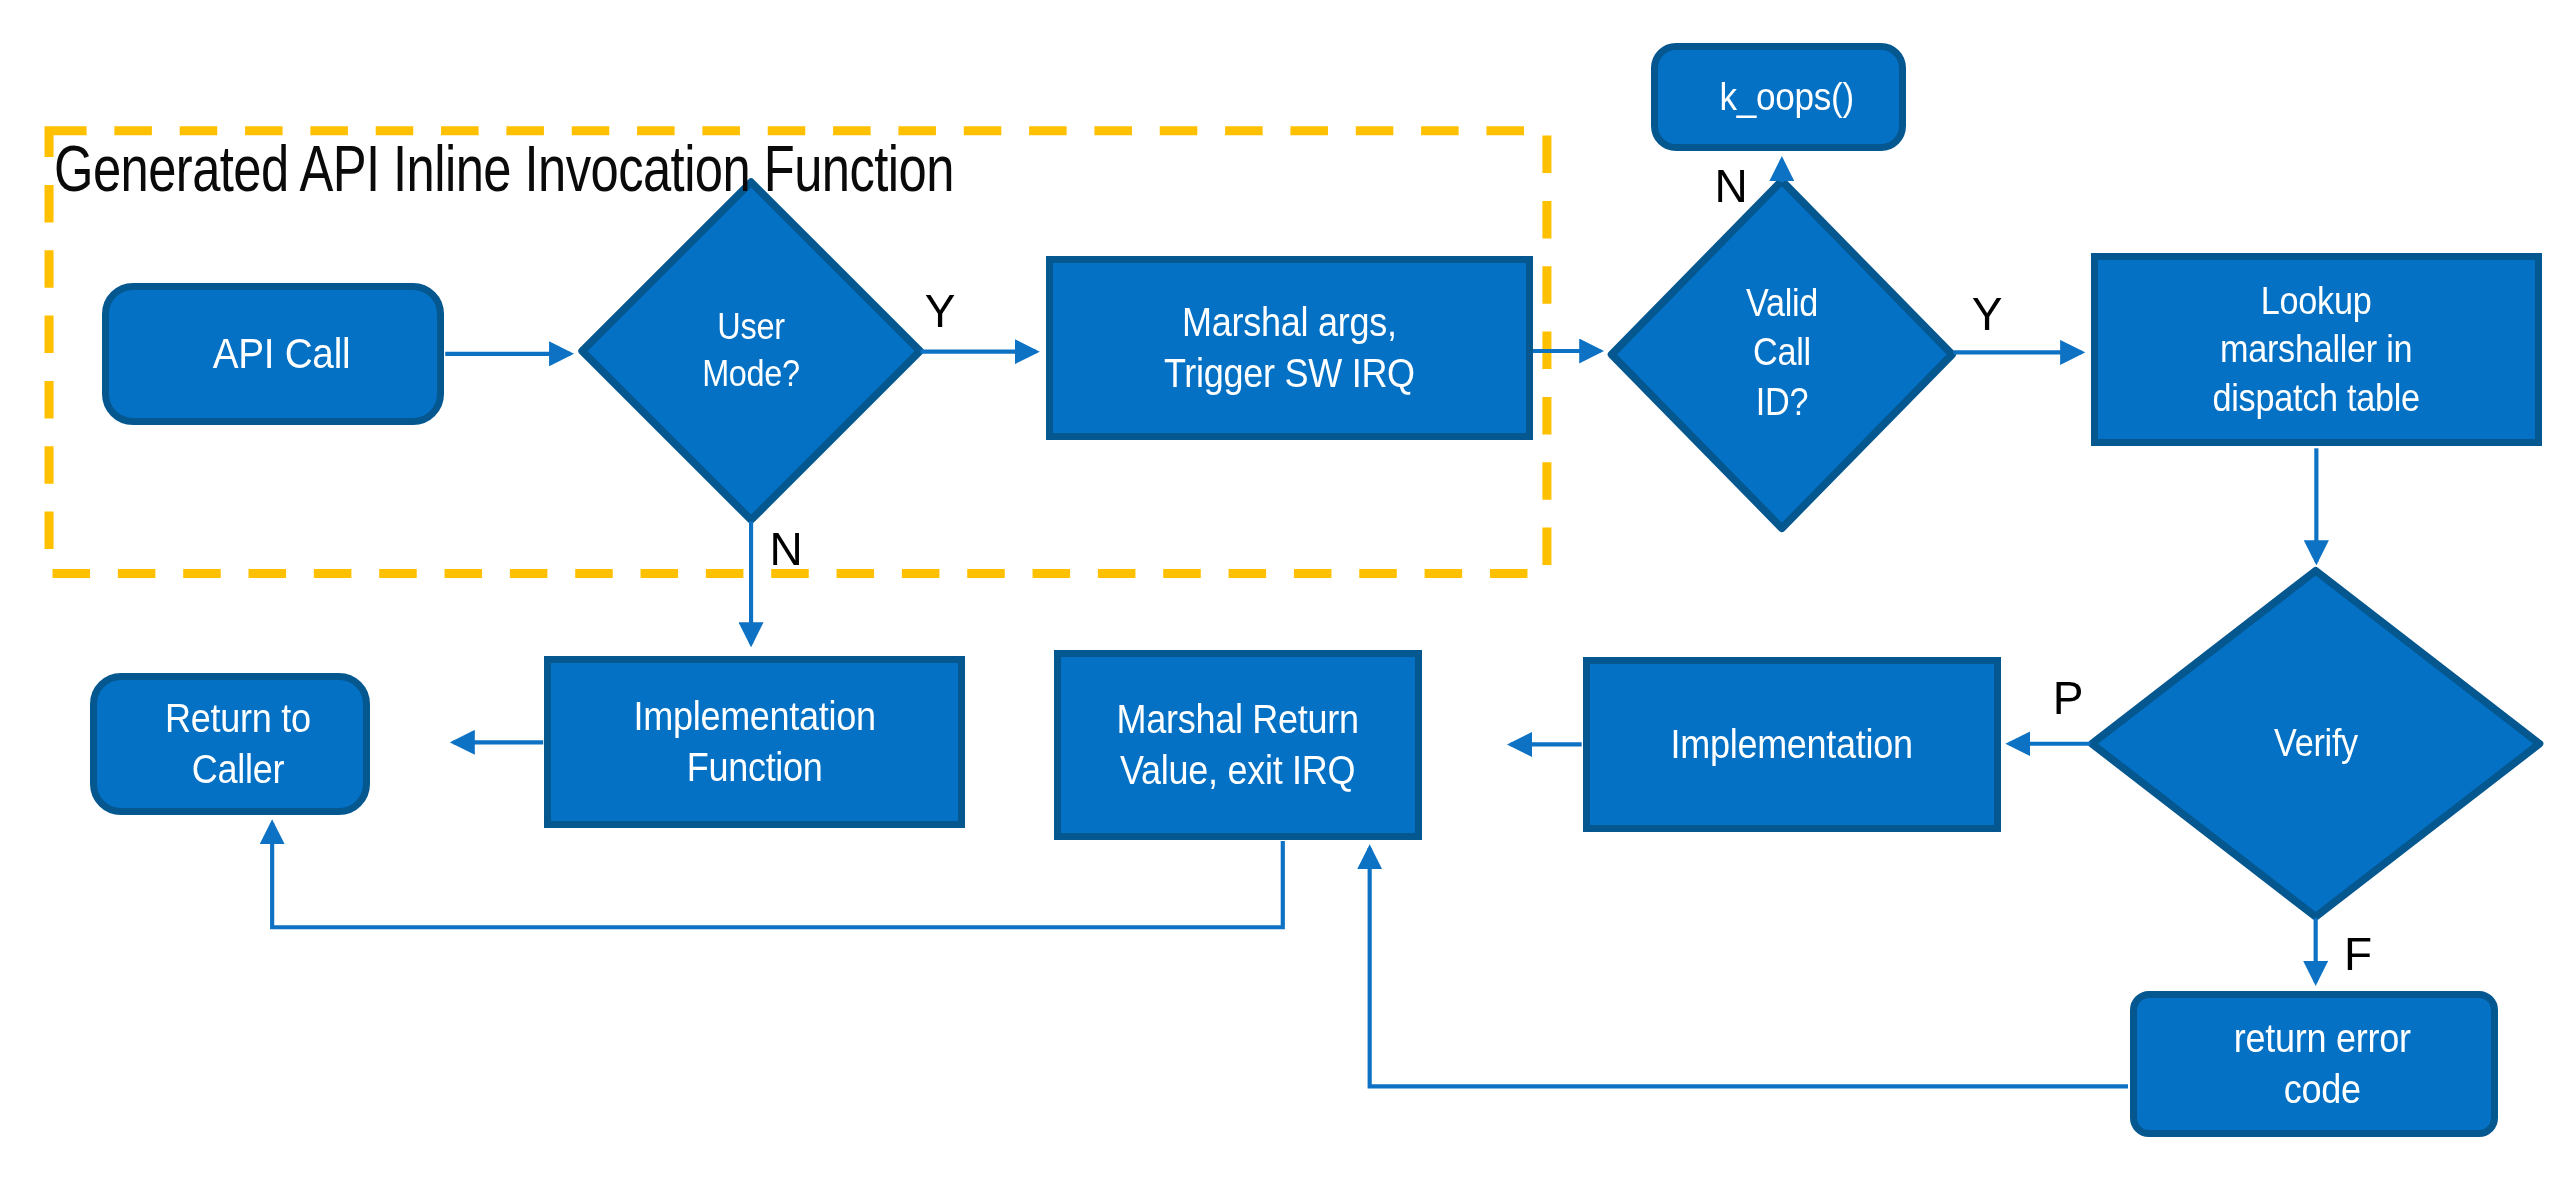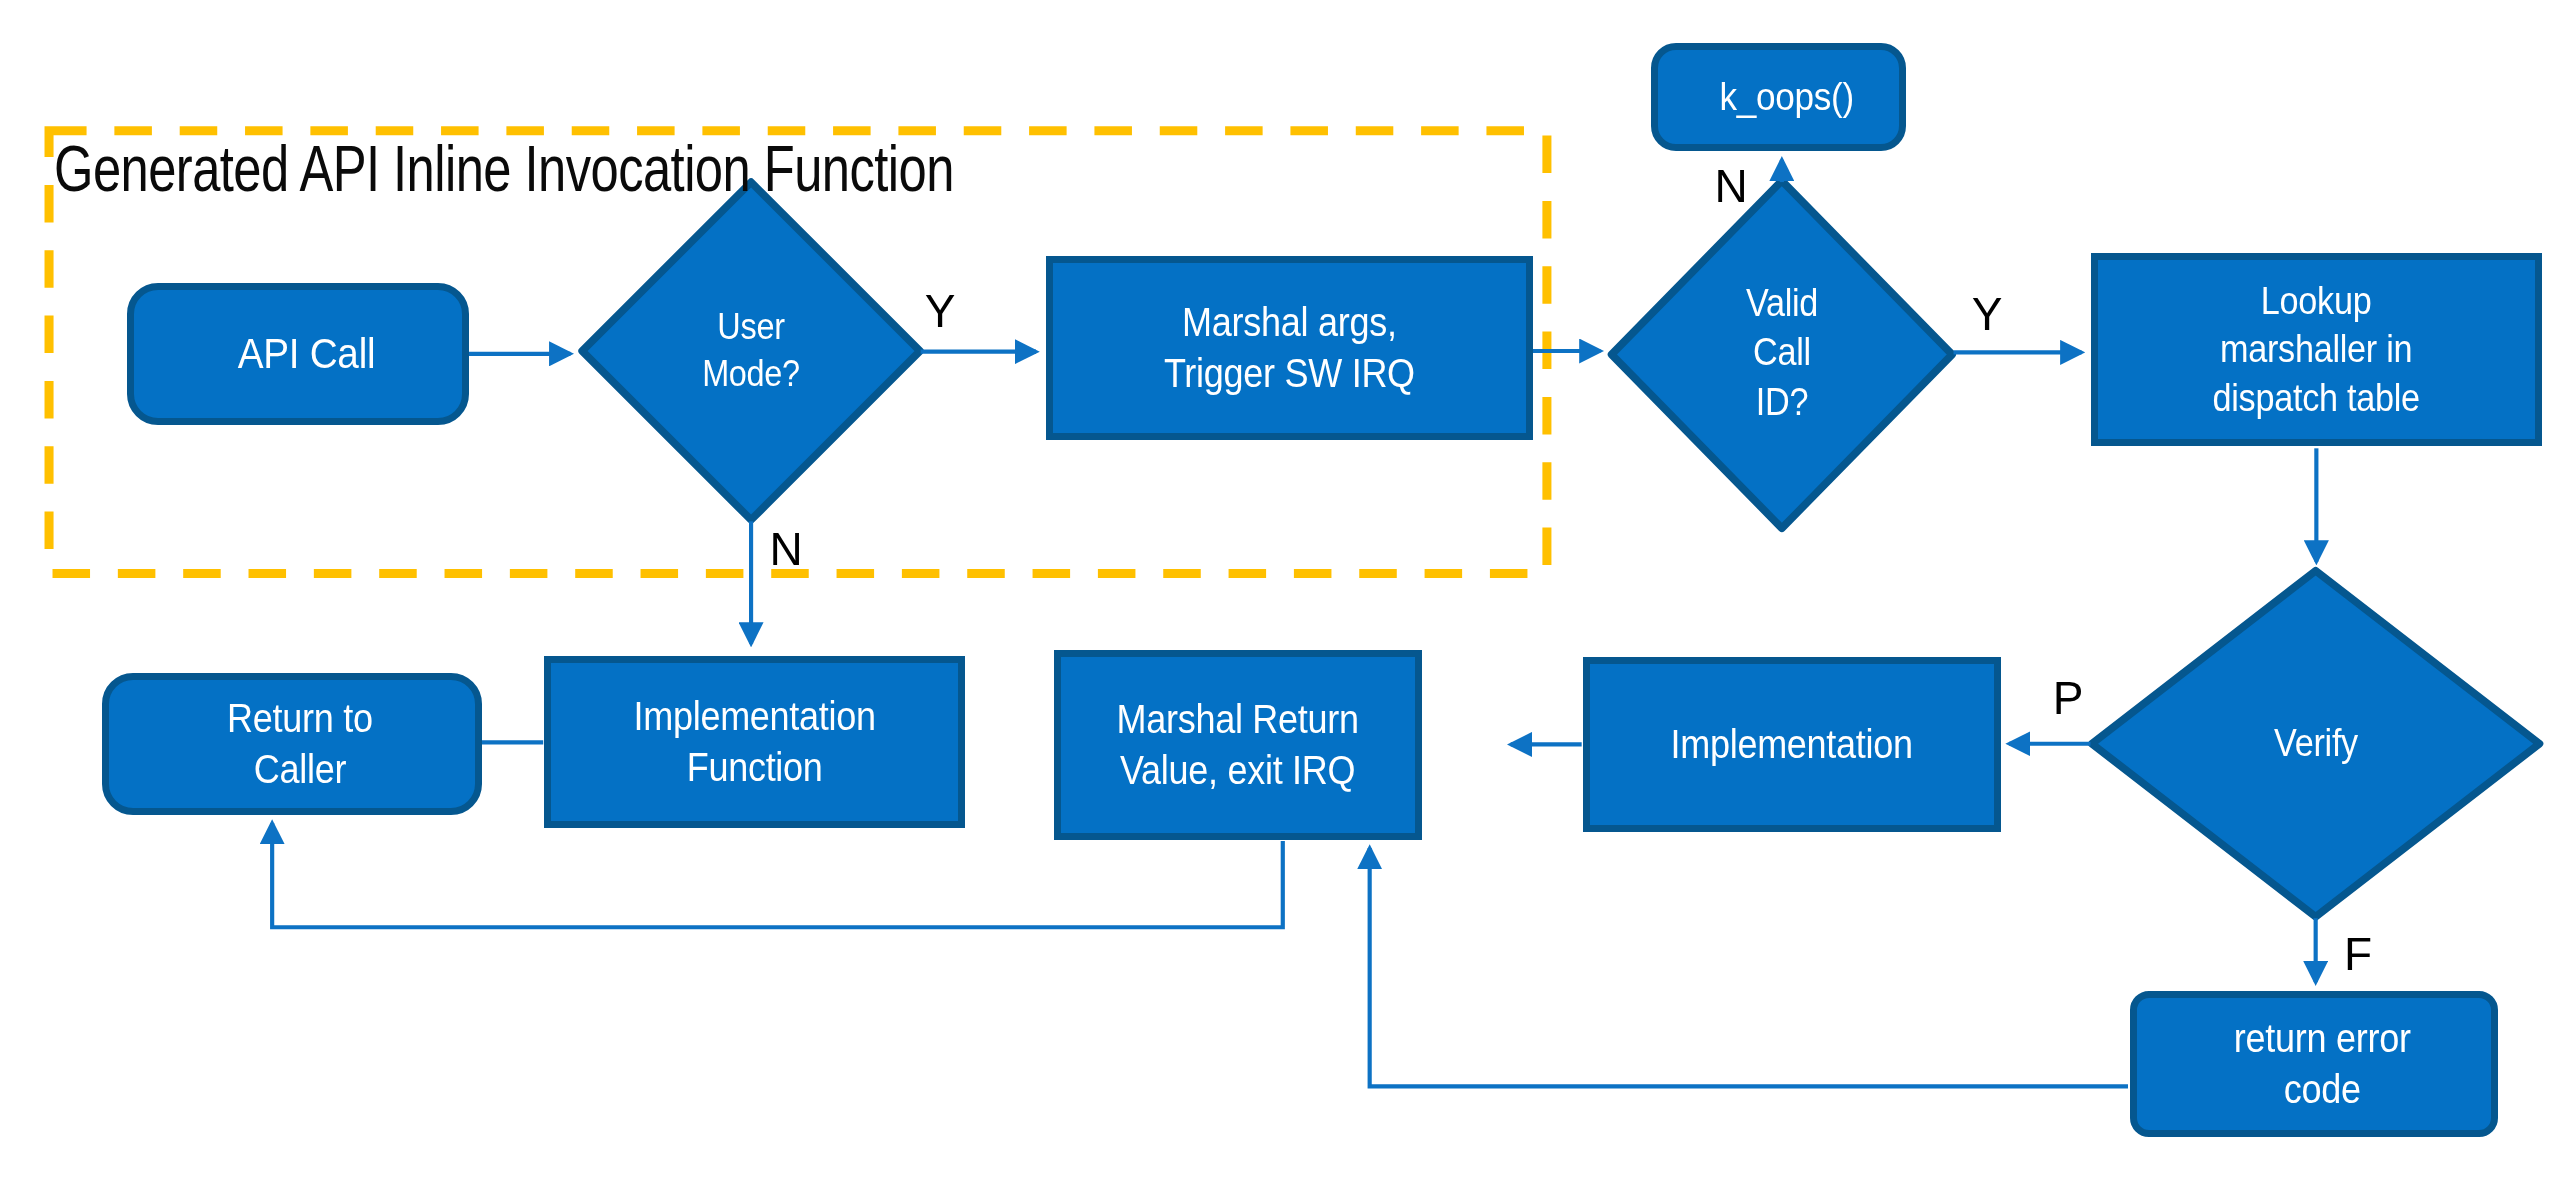--- a/index.html
+++ b/index.html
@@ -70,21 +70,21 @@
     <path d="M 2275 1071 L 2173 1071" stroke="#0d72c4" stroke-width="6" fill="none" marker-end="url(#arr)"></path>
     <path d="M 3331 1321 L 3331 1413" stroke="#0d72c4" stroke-width="6" fill="none" marker-end="url(#arr)"></path>
     <path d="M 3061 1563 L 1970 1563 L 1970 1220" stroke="#0d72c4" stroke-width="6" fill="none" marker-end="url(#arr)"></path>
     <path d="M 1845 1210 L 1845 1334 L 391 1334 L 391 1184" stroke="#0d72c4" stroke-width="6" fill="none" marker-end="url(#arr)"></path>
     <path d="M 1080 750 L 1080 926" stroke="#0d72c4" stroke-width="6" fill="none" marker-end="url(#arr)"></path>
     <path d="M 781 1068 L 652 1068" stroke="#0d72c4" stroke-width="6" fill="none" marker-end="url(#arr)"></path>
   </svg>
 
   <div class="title">Generated API Inline Invocation Function</div>
 
-  <div class="node round" style="left:102px;top:283px;width:342px;height:142px;margin-left:25px;">
+  <div class="node round" style="left:102px;top:283px;width:342px;height:142px;">
     <div class="txt fs62">API Call</div>
   </div>
 
   <div class="node" style="left:1046px;top:256px;width:487px;height:184px;">
     <div class="txt fs58">
       <div>Marshal args,</div>
       <div>Trigger SW IRQ</div>
     </div>
   </div>
 
@@ -111,21 +111,21 @@
     </div>
   </div>
 
   <div class="node" style="left:544px;top:656px;width:421px;height:172px;">
     <div class="txt fs58">
       <div>Implementation</div>
       <div>Function</div>
     </div>
   </div>
 
-  <div class="node round" style="left:102px;top:673px;width:380px;height:142px;">
+  <div class="node round" style="left:90px;top:673px;width:280px;height:142px;">
     <div class="txt fs58">
       <div>Return to</div>
       <div>Caller</div>
     </div>
   </div>
 
   <div class="node round" style="left:2130px;top:991px;width:368px;height:146px;border-radius:19px;text-align:center;">
     <div class="txt fs58">
       <div>return error</div>
       <div>code</div>

